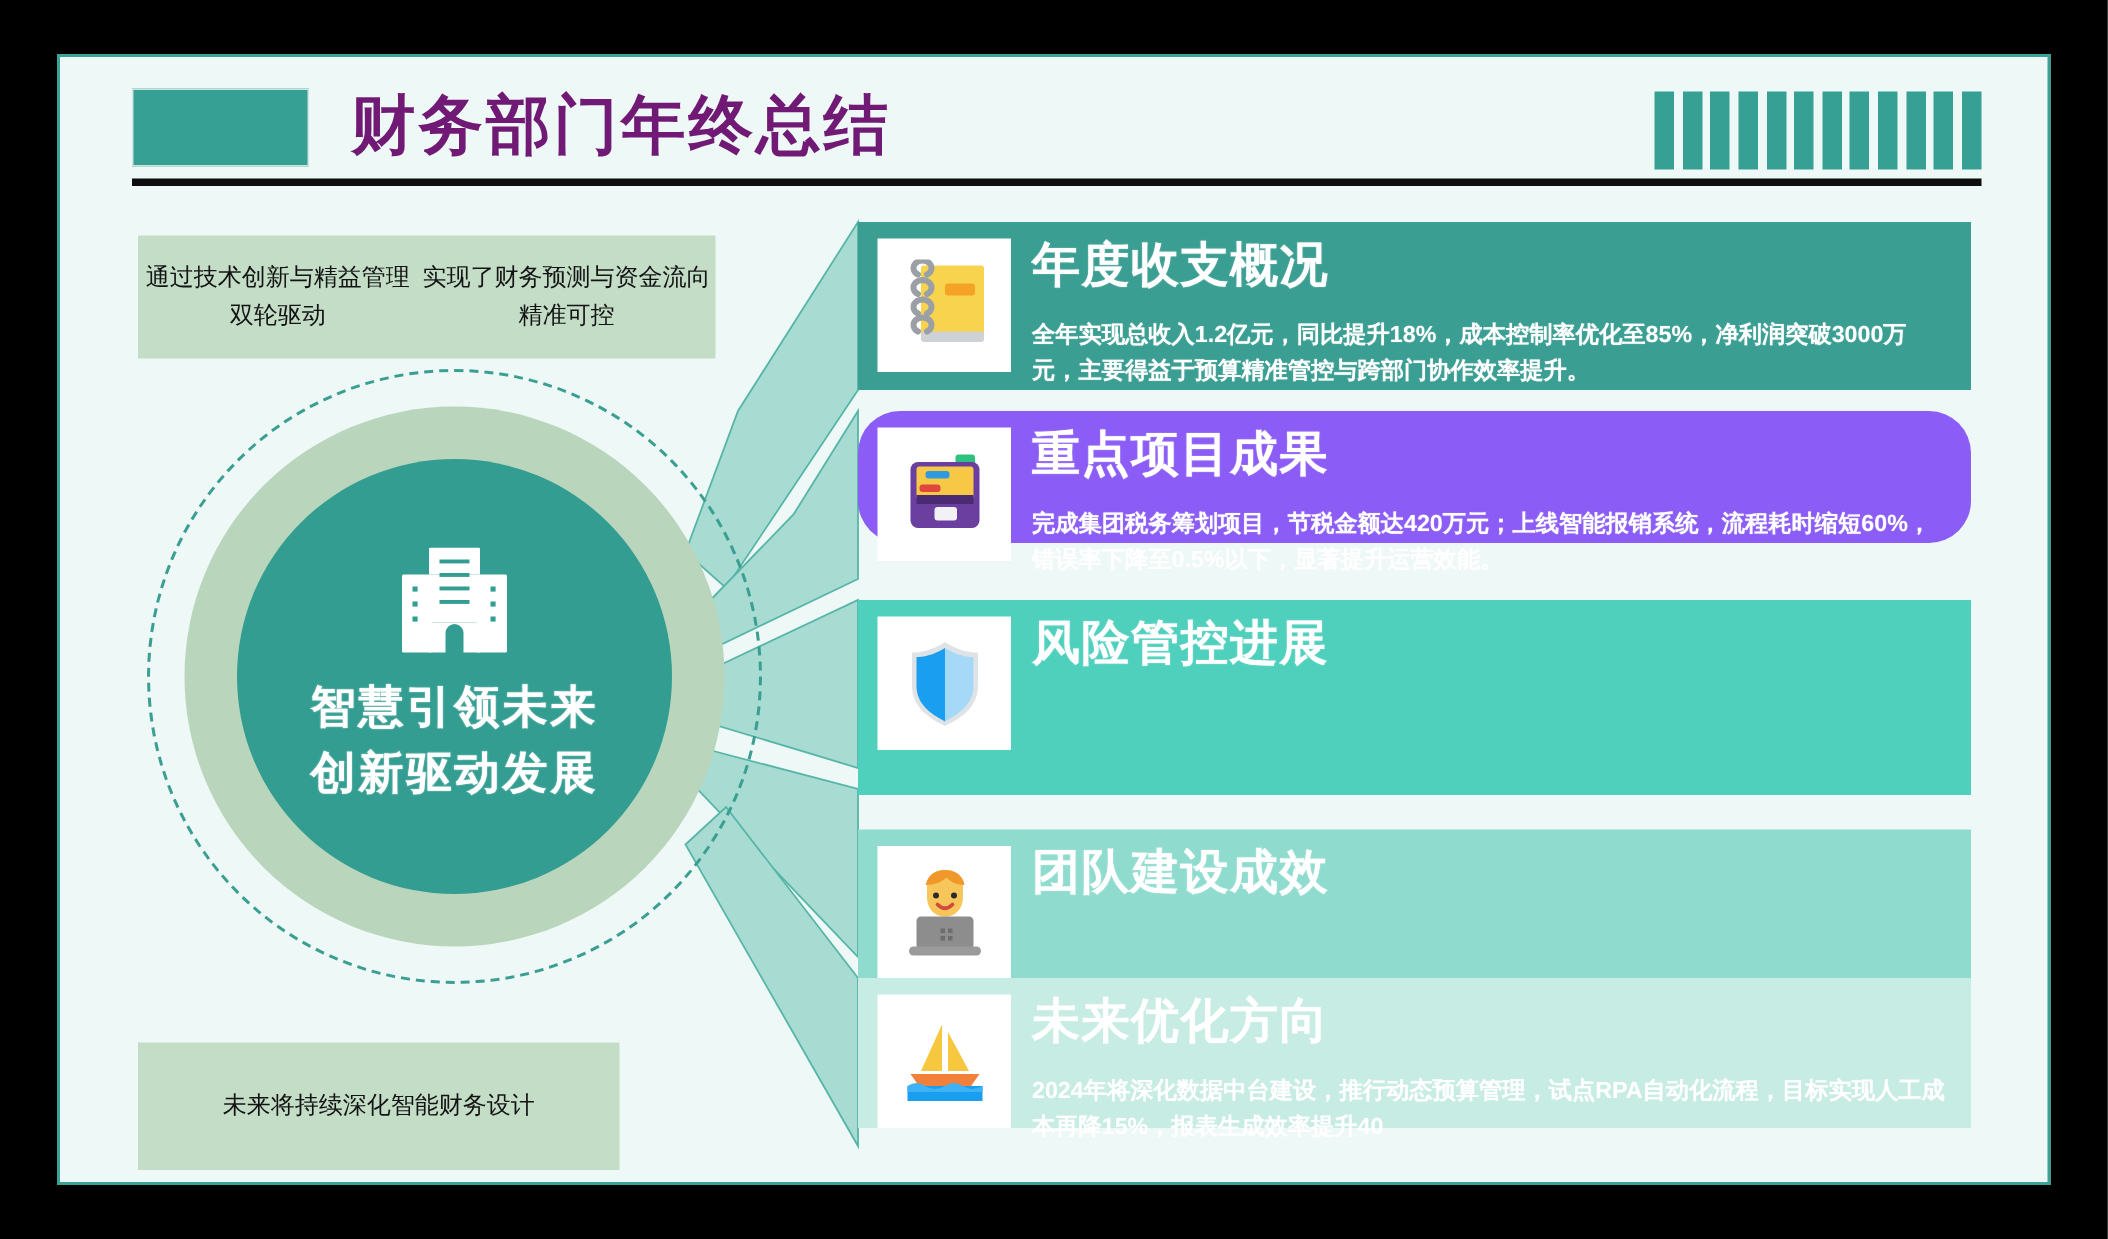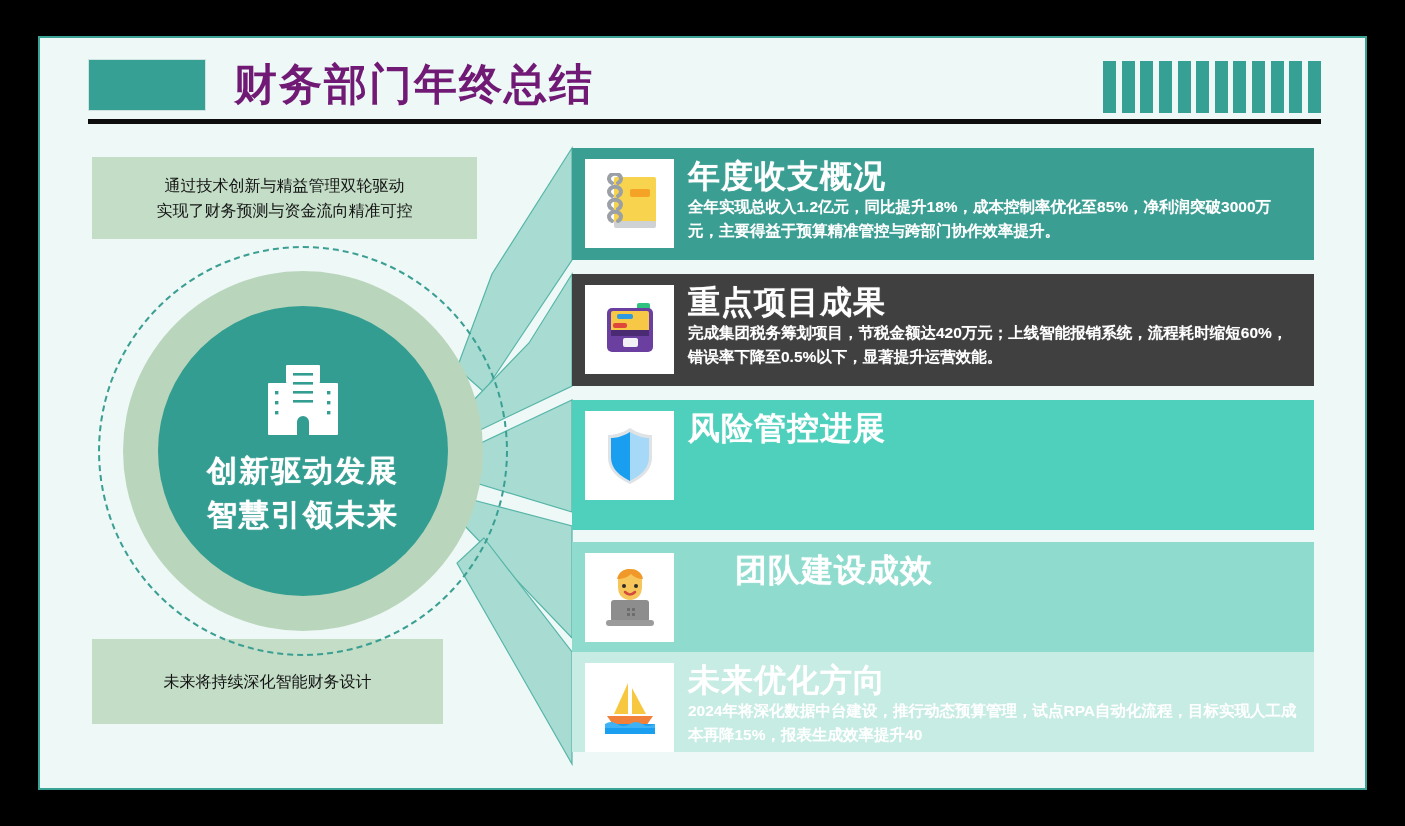--- a/index.html
+++ b/index.html
@@ -79,35 +79,35 @@
 
   
   .note-box {
     position: absolute;
     background: #c3ddc7;
     color: #131313;
     font-size: 16px;
     line-height: 25px;
     text-align: center;
     display: flex;
-    flex-direction: column;
+    flex-direction: row;
     align-items: center;
     justify-content: center;
     box-sizing: border-box;
   }
   #note-top {
     left: 52px;
     top: 119px;
     width: 385px;
     height: 82px;
   }
   #note-bottom {
     left: 52px;
-    top: 601px;
-    width: 351px;
+    top: 657px;
+    width: 321px;
     height: 85px;
   }
 
   
   #hub {
     position: absolute;
     left: 55px;
     top: 205px;
     width: 416px;
     height: 416px;
@@ -196,21 +196,21 @@
     font-weight: bold;
     letter-spacing: 1px;
     line-height: 32px;
     text-shadow: 0 0 1px rgba(255,255,255,0.55);
   }
   .card-desc {
     color: #ffffff;
     font-size: 15.5px;
     font-weight: bold;
     line-height: 24px;
-    margin-top: 3px;
+    margin-top: 20px;
     text-shadow: 0 0 1px rgba(255,255,255,0.35);
   }
 </style>
 </head>
 <body>
 
 <div id="slide">
 
   <div id="header-block">
     <div id="title-square"></div>
@@ -271,22 +271,22 @@
             <rect x="33" y="35" width="20" height="2.6"></rect>
             <rect x="15" y="26" width="3.4" height="3.4"></rect>
             <rect x="15" y="36" width="3.4" height="3.4"></rect>
             <rect x="15" y="46" width="3.4" height="3.4"></rect>
             <rect x="67" y="26" width="3.4" height="3.4"></rect>
             <rect x="67" y="36" width="3.4" height="3.4"></rect>
             <rect x="67" y="46" width="3.4" height="3.4"></rect>
           </g>
         </svg>
       </div>
+      <div class="hub-line">智慧引领未来</div>
       <div class="hub-line">创新驱动发展</div>
-      <div class="hub-line">智慧引领未来</div>
     </div>
   </div>
 
   <div class="card" style="top:110px; height:112px; background:#3a9e92;">
     <div class="card-icon">
       <svg width="60" height="62" viewBox="0 0 60 62">
         <rect x="14" y="4" width="42" height="50" rx="2" fill="#f7d34e"></rect>
         <rect x="14" y="48" width="42" height="7" rx="2" fill="#cfd2d4"></rect>
         <rect x="30" y="16" width="20" height="8" rx="2" fill="#f5a326"></rect>
         <g stroke="#9aa0a6" stroke-width="4" fill="none" stroke-linecap="round">
@@ -296,21 +296,21 @@
           <path d="M18 48 a6 5 0 1 0 -6 0"></path>
         </g>
       </svg>
     </div>
     <div class="card-body">
       <div class="card-title">年度收支概况</div>
       <div class="card-desc">全年实现总收入1.2亿元，同比提升18%，成本控制率优化至85%，净利润突破3000万元，主要得益于预算精准管控与跨部门协作效率提升。</div>
     </div>
   </div>
 
-  <div class="card" style="top:236px; height:112px; background:#404040;">
+  <div class="card" style="top:236px; height:88px; background:#8b5cf6;border-radius:28px;">
     <div class="card-icon">
       <svg width="62" height="60" viewBox="0 0 62 60">
         <rect x="38" y="3" width="13" height="8" rx="2" fill="#2ec27e"></rect>
         <rect x="8" y="8" width="46" height="44" rx="5" fill="#6b3fa0"></rect>
         <rect x="12" y="11" width="38" height="22" rx="2" fill="#f7c845"></rect>
         <rect x="18" y="14" width="16" height="5" rx="2" fill="#2f9ae0"></rect>
         <rect x="14" y="23" width="14" height="5" rx="2" fill="#e0473c"></rect>
         <rect x="12" y="30" width="38" height="6" fill="#4a2a72"></rect>
         <rect x="24" y="38" width="15" height="9" rx="2" fill="#f2f2f6"></rect>
       </svg>
@@ -327,21 +327,21 @@
         <path d="M29 3 C20 9 12 10 7 10 v22 c0 15 12 22 22 27 c10 -5 22 -12 22 -27 V10 c-5 0 -13 -1 -22 -7 z" fill="#dfe3e6"></path>
         <path d="M29 7 C21 12 14 13 10 13 v19 c0 13 10 19 19 24 V7 z" fill="#1a9ef0"></path>
         <path d="M29 7 C37 12 44 13 48 13 v19 c0 13 -10 19 -19 24 V7 z" fill="#a6d9f7"></path>
       </svg>
     </div>
     <div class="card-body">
       <div class="card-title">风险管控进展</div>
     </div>
   </div>
 
-  <div class="card" style="top:504px; height:126px; background:#8fdccf;gap:47px;">
+  <div class="card" style="top:515px; height:126px; background:#8fdccf;">
     <div class="card-icon">
       <svg width="64" height="62" viewBox="0 0 64 62">
         <path d="M20 13 c0 -7 5 -11 12 -11 c7 0 12 4 12 11 v7 c0 8 -5 13 -12 13 c-7 0 -12 -5 -12 -13 z" fill="#f7c65a"></path>
         <path d="M19 12 c2 -8 8 -10 13 -10 c6 0 12 3 13 10 c-6 0 -10 -3 -12 -5 c-3 3 -8 5 -14 5 z" fill="#f0992a"></path>
         <circle cx="26" cy="19" r="2" fill="#2b2b2b"></circle>
         <circle cx="38" cy="19" r="2" fill="#2b2b2b"></circle>
         <path d="M27 25 q5 5 10 0" stroke="#d24b3e" stroke-width="2.5" fill="none" stroke-linecap="round"></path>
         <path d="M14 54 c0 -12 7 -18 18 -18 c11 0 18 6 18 18 z" fill="#f7c65a"></path>
         <rect x="13" y="33" width="38" height="22" rx="3" fill="#8d8d8d"></rect>
         <rect x="8" y="53" width="48" height="6" rx="3" fill="#9b9b9b"></rect>

